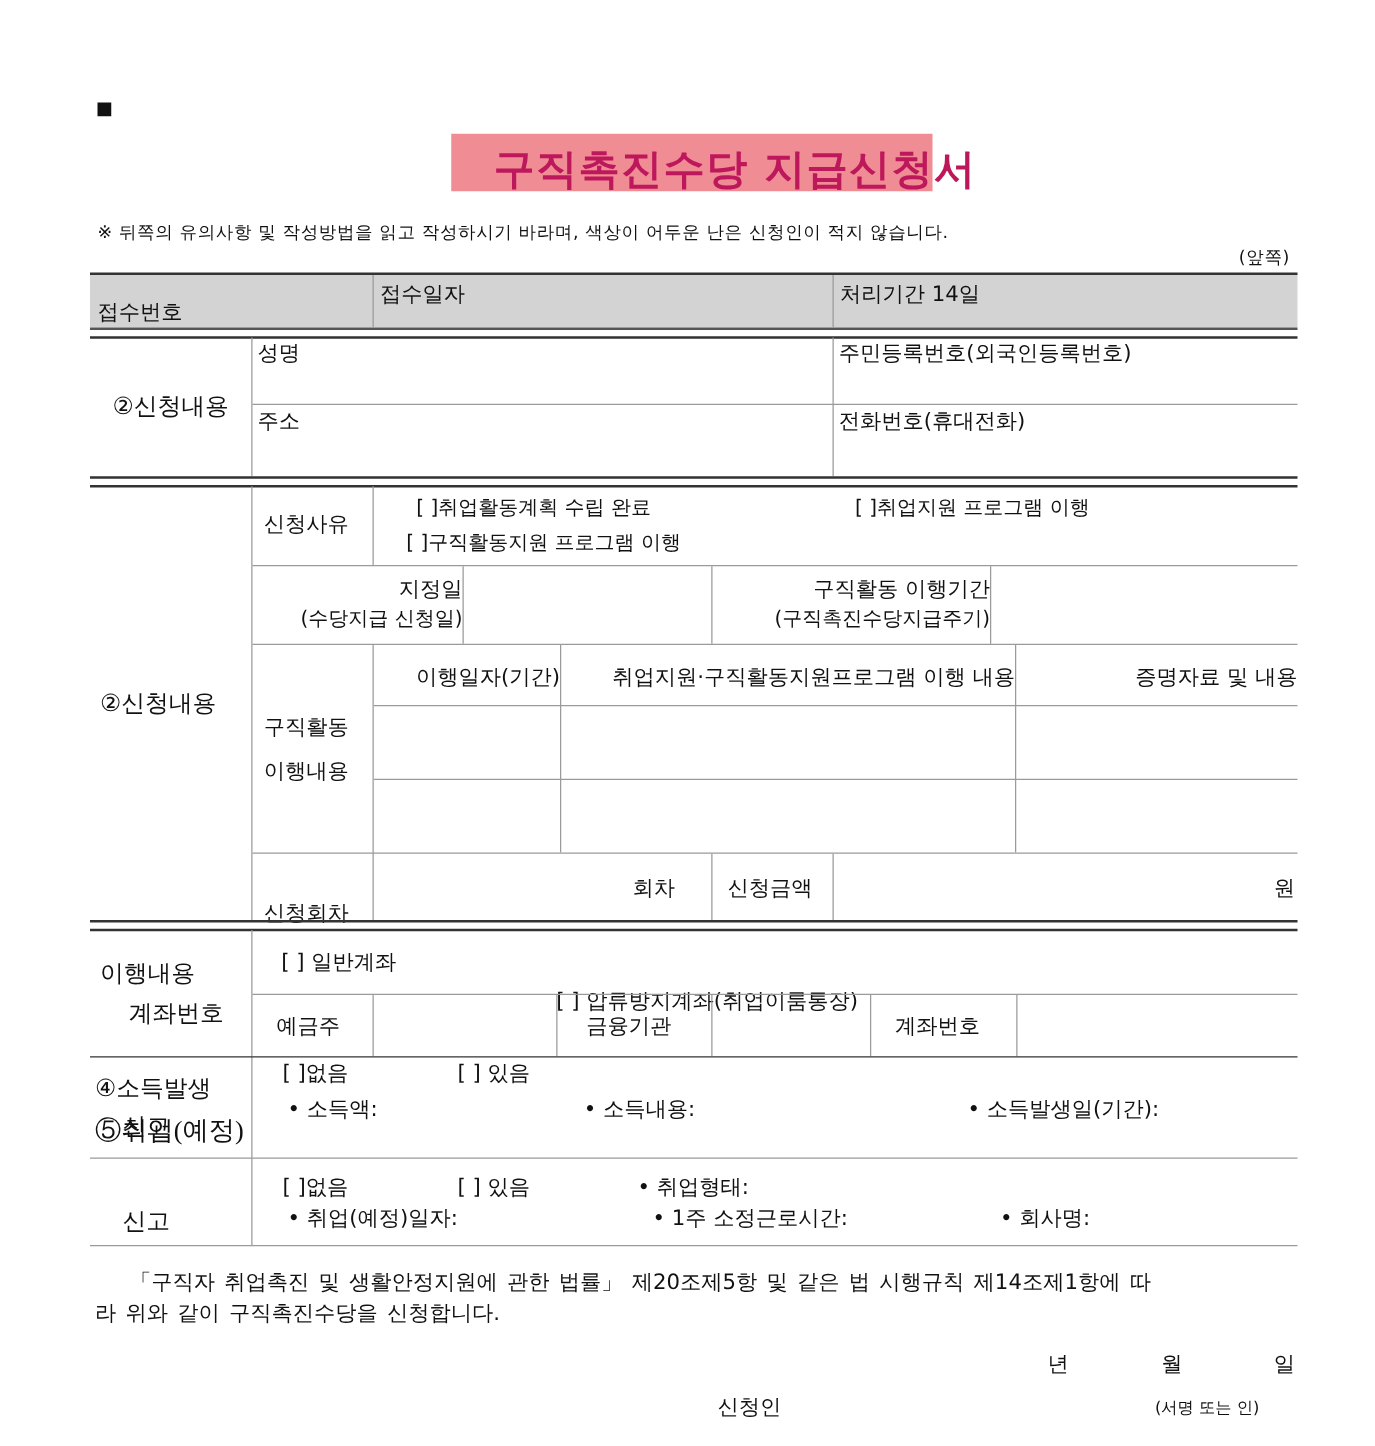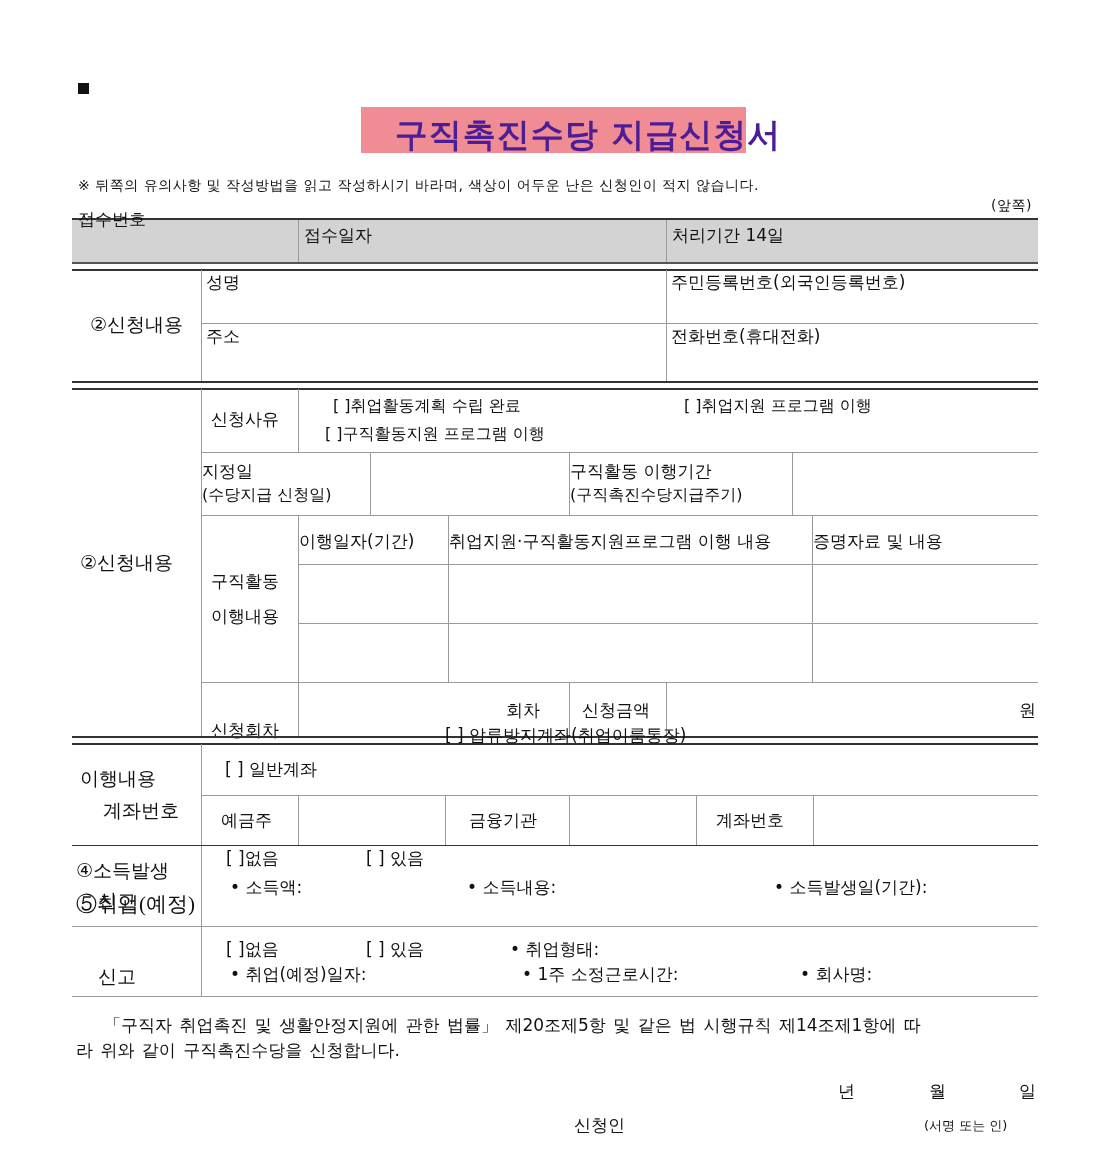--- a/index.html
+++ b/index.html
@@ -9,43 +9,43 @@
   .hline { position:absolute; height:0; border-top:1px solid #9a9a9a; }
   .hline.thick { border-top:2px solid #333; }
   .vline { position:absolute; width:0; border-left:1px solid #9a9a9a; }
   .t16 { font-size:17px; }
   .t15 { font-size:16px; }
   .t14 { font-size:14px; letter-spacing:0.5px; }
   .t13 { font-size:13px; }
   .gray { position:absolute; background:#d3d3d3; }
   .title-box { position:absolute; left:361px; top:107px; width:385px; height:46px; background:#f08c93; }
   .title-text { position:absolute; left:361px; top:107px; width:454px; height:52px; line-height:56px;
-                text-align:center; font-size:33px; font-weight:bold; color:#4c1d95; letter-spacing:1px; }
+                text-align:center; font-size:33px; font-weight:bold; color:#be185d; letter-spacing:1px; }
   .square { display:inline-block; width:11px; height:11px; background:#111; margin-right:8px; vertical-align:-1px; }
-  .center { text-align:left; }
+  .center { text-align:right; }
 </style>
 </head>
 <body>
 
 <div class="abs t14" style="left:78px;top:80px;">
   <span class="square"></span>
 </div>
 
 <div class="title-box"></div>
 <div class="title-text">구직촉진수당 지급신청서</div>
 
 <div class="abs t14" style="left:78px;top:177px;">※ 뒤쪽의 유의사항 및 작성방법을 읽고 작성하시기 바라며, 색상이 어두운 난은 신청인이 적지 않습니다.</div>
 <div class="abs t14" style="right:68px;top:197px;">(앞쪽)</div>
 
 <div class="gray" style="left:72px;top:219px;width:966px;height:43px;"></div>
 <div class="hline thick" style="left:72px;top:218px;width:966px;"></div>
 <div class="hline thick" style="left:72px;top:262px;width:966px;border-top-color:#555;"></div>
 <div class="vline" style="left:298px;top:220px;height:42px;"></div>
 <div class="vline" style="left:666px;top:220px;height:42px;"></div>
-<div class="abs t16" style="left:78px;top:208px;text-align:center;">접수번호</div>
+<div class="abs t16" style="left:78px;top:238px;text-align:center;">접수번호</div>
 <div class="abs t16" style="left:304px;top:224px;">접수일자</div>
 <div class="abs t16" style="left:672px;top:224px;">처리기간 14일</div>
 
 <div class="hline thick" style="left:72px;top:269px;width:966px;"></div>
 <div class="vline" style="left:201px;top:270px;height:111px;"></div>
 <div class="vline" style="left:666px;top:270px;height:111px;"></div>
 <div class="hline" style="left:202px;top:323px;width:836px;"></div>
 <div class="hline thick" style="left:72px;top:381px;width:966px;"></div>
 
 <div class="abs" style="left:90px;top:312px;font-size:19px;">②신청내용</div>
@@ -112,21 +112,21 @@
 <div class="abs t16" style="left:582px;top:699px;">신청금액</div>
 <div class="abs" style="left:670px;top:690px;width:340px;height:40px;"></div>
 <div class="abs t16" style="left:1019px;top:699px;">원</div>
 <div class="hline thick" style="left:72px;top:736px;width:966px;"></div>
 
 <div class="hline thick" style="left:72px;top:743px;width:966px;"></div>
 <div class="vline" style="left:201px;top:744px;height:252px;"></div>
 <div class="abs" style="left:80px;top:766px;font-size:19px;">이행내용</div>
 <div class="abs" style="left:103px;top:798px;font-size:19px;">계좌번호</div>
 <div class="abs t16" style="left:225px;top:758px;">[ ] 일반계좌</div>
-<div class="abs t16" style="left:445px;top:724px;">[ ] 압류방지계좌(취업이룸통장)</div>
+<div class="abs t16" style="left:445px;top:789px;">[ ] 압류방지계좌(취업이룸통장)</div>
 <div class="hline" style="left:202px;top:795px;width:836px;"></div>
 <div class="vline" style="left:298px;top:796px;height:49px;"></div>
 <div class="vline" style="left:445px;top:796px;height:49px;"></div>
 <div class="vline" style="left:569px;top:796px;height:49px;"></div>
 <div class="vline" style="left:696px;top:796px;height:49px;"></div>
 <div class="vline" style="left:813px;top:796px;height:49px;"></div>
 <div class="abs t16" style="left:221px;top:809px;">예금주</div>
 <div class="abs" style="left:301px;top:800px;width:140px;height:40px;"></div>
 <div class="abs t16" style="left:469px;top:809px;">금융기관</div>
 <div class="abs" style="left:572px;top:800px;width:120px;height:40px;"></div>

